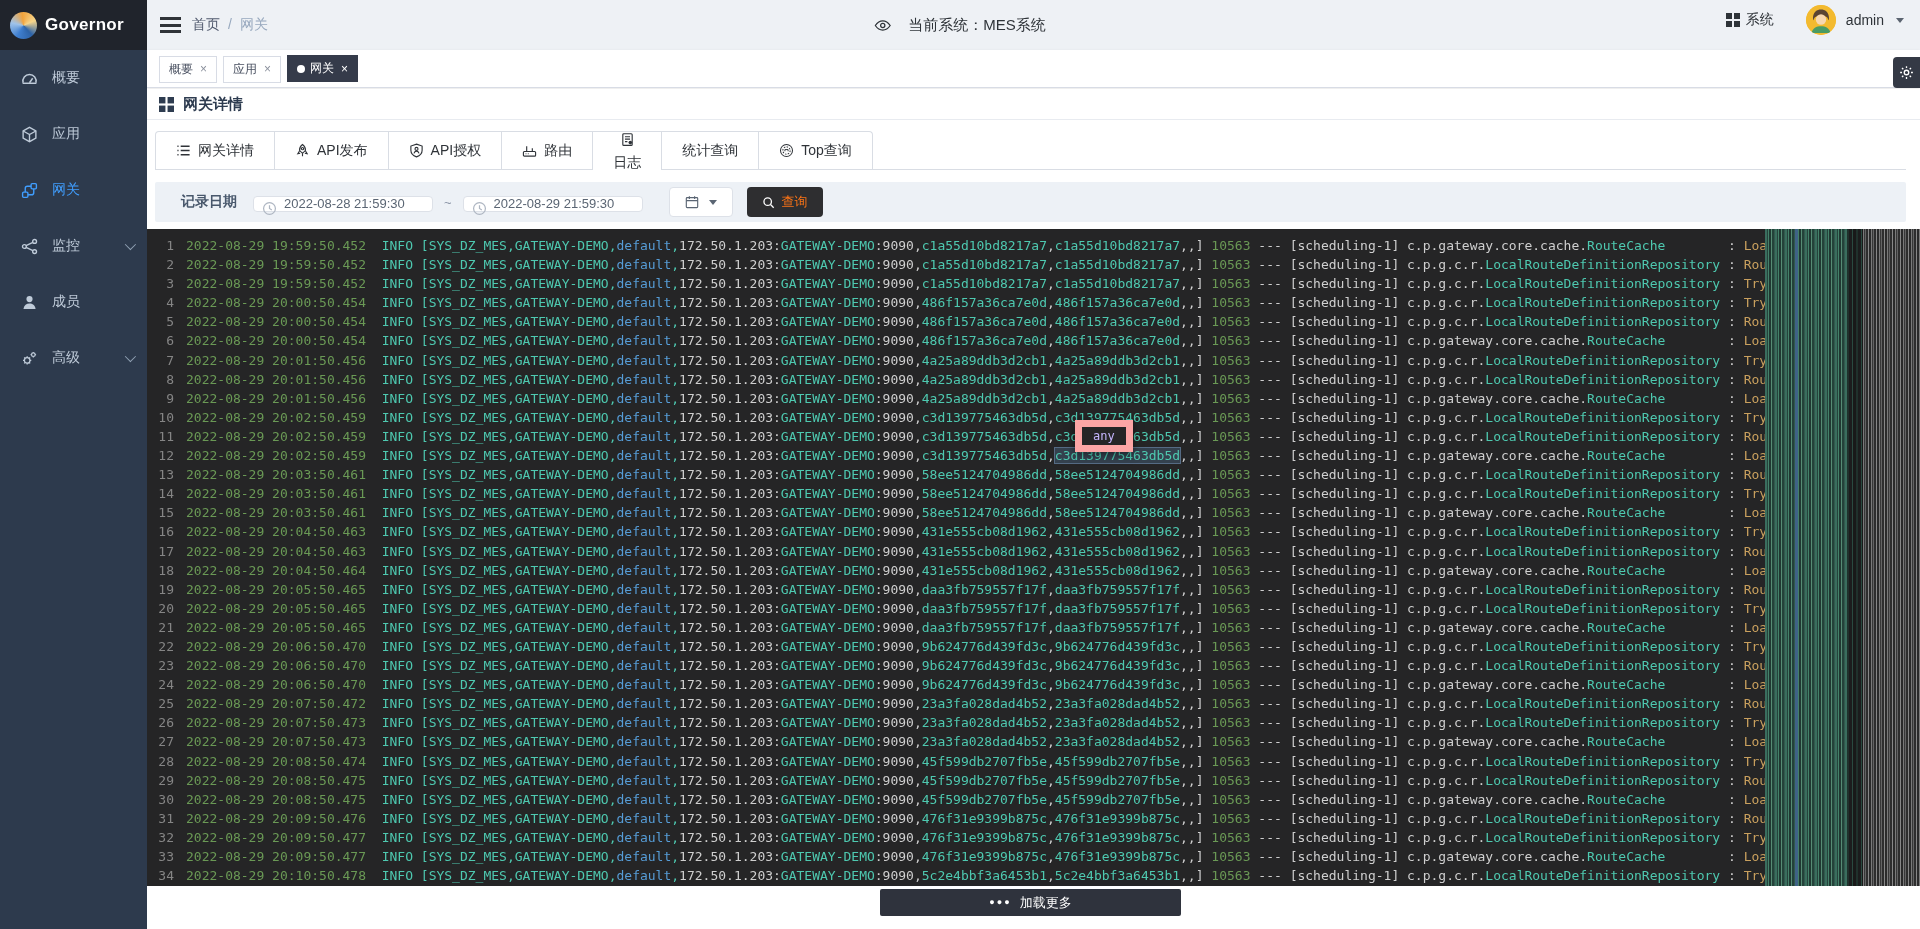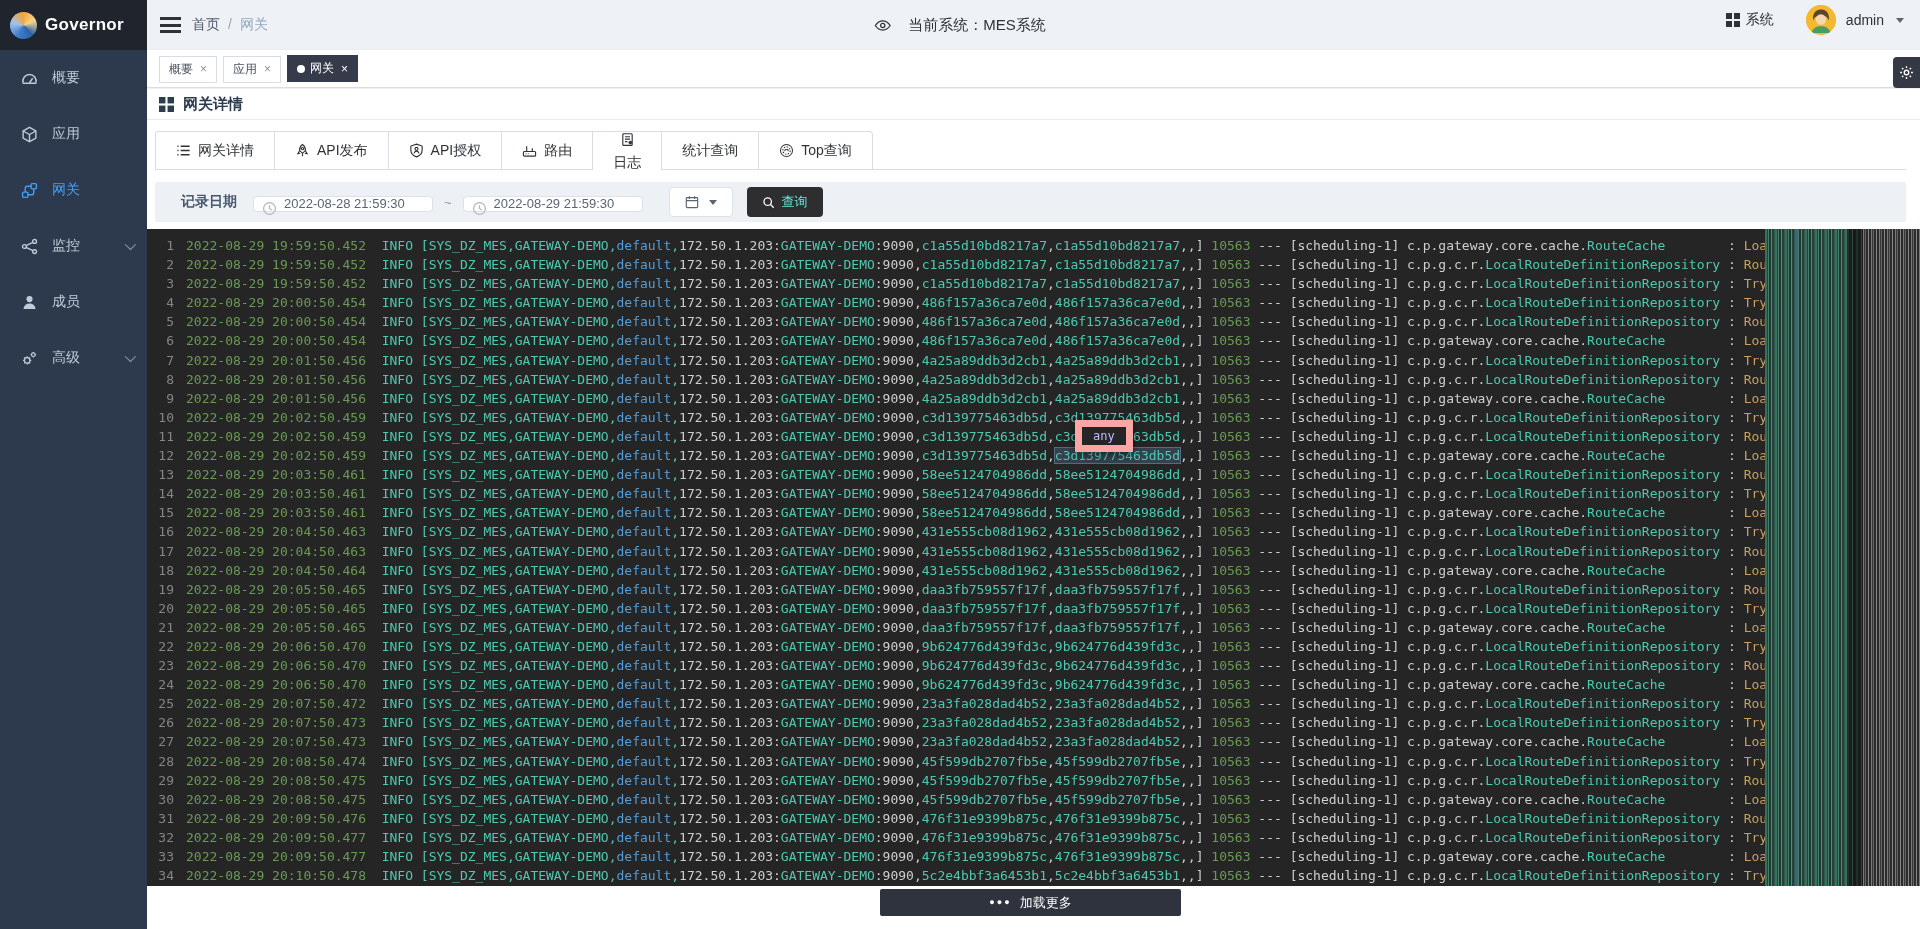--- a/index.html
+++ b/index.html
@@ -69,21 +69,21 @@
           border-radius:2px; display:flex; align-items:center; padding-left:26px; }
   .filter-label { font-size:14px; font-weight:bold; color:#49586c; margin-right:16px; }
   .date-input { position:relative; width:180px; height:16px; }
   .date-input input { width:100%; height:100%; border:1px solid #dde1e8; border-radius:4px; background:#fff;
           font-size:13px; color:#5a6573; padding-left:30px; outline:none; font-family:"Liberation Sans",sans-serif; }
   .date-input .clk { position:absolute; left:9px; top:7px; color:#aeb6c2; display:flex; }
   .range-sep { margin:0 11px; color:#8a94a6; font-size:13px; }
   .cal-btn { margin-left:26px; width:64px; height:30px; background:#fff; border:1px solid #dde1e8; border-radius:4px;
           display:flex; align-items:center; justify-content:center; gap:8px; color:#5a6573; cursor:pointer; }
   .query-btn { margin-left:14px; height:30px; padding:0 15px; background:#2e2e30; border:none; border-radius:4px;
-          color:#5eead4; font-size:13px; display:flex; align-items:center; gap:7px; cursor:pointer; }
+          color:#f97316; font-size:13px; display:flex; align-items:center; gap:7px; cursor:pointer; }
 
   
   .editor { position:absolute; left:147px; top:229px; width:1773px; height:657px; background:#252526; overflow:hidden; }
   .lines { position:absolute; left:0; top:7px; bottom:0; width:1618px; overflow:hidden;
           font-family:"DejaVu Sans Mono", monospace; font-size:13px; line-height:19.1px; white-space:pre; }
   .line { height:19.1px; }
   .ln { display:inline-block; width:27px; text-align:right; color:#858585; margin-right:12px; }
   .tk-green { color:#6A9955; }
   .tk-teal  { color:#4EC9B0; }
   .tk-blue  { color:#569CD6; }

